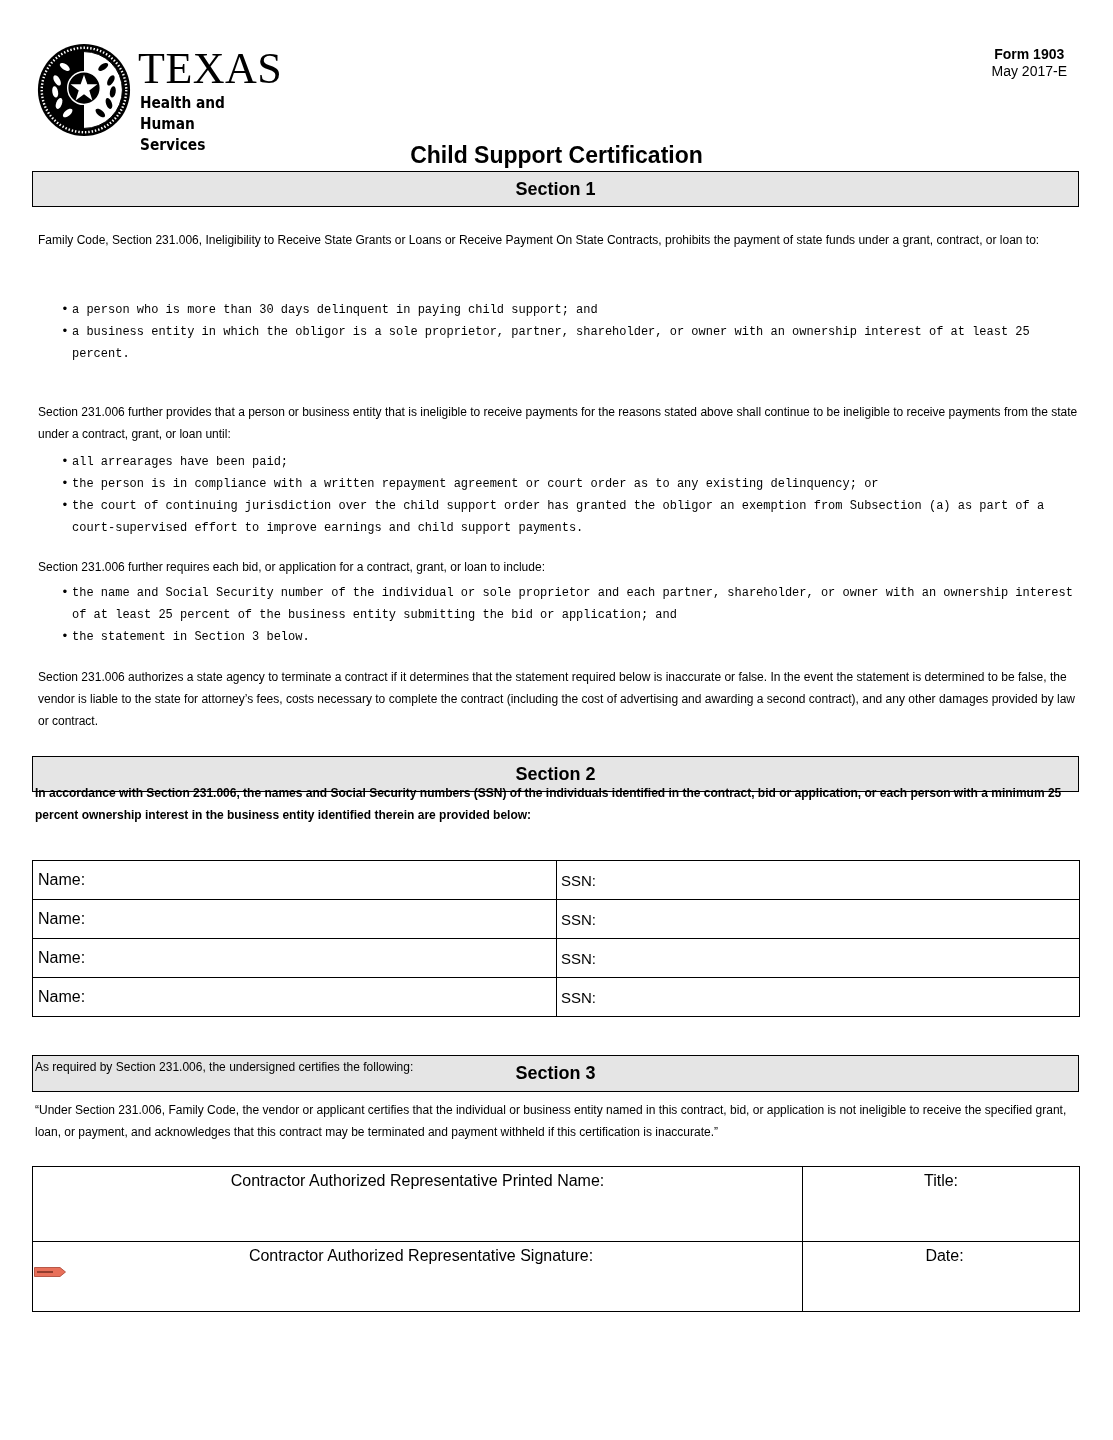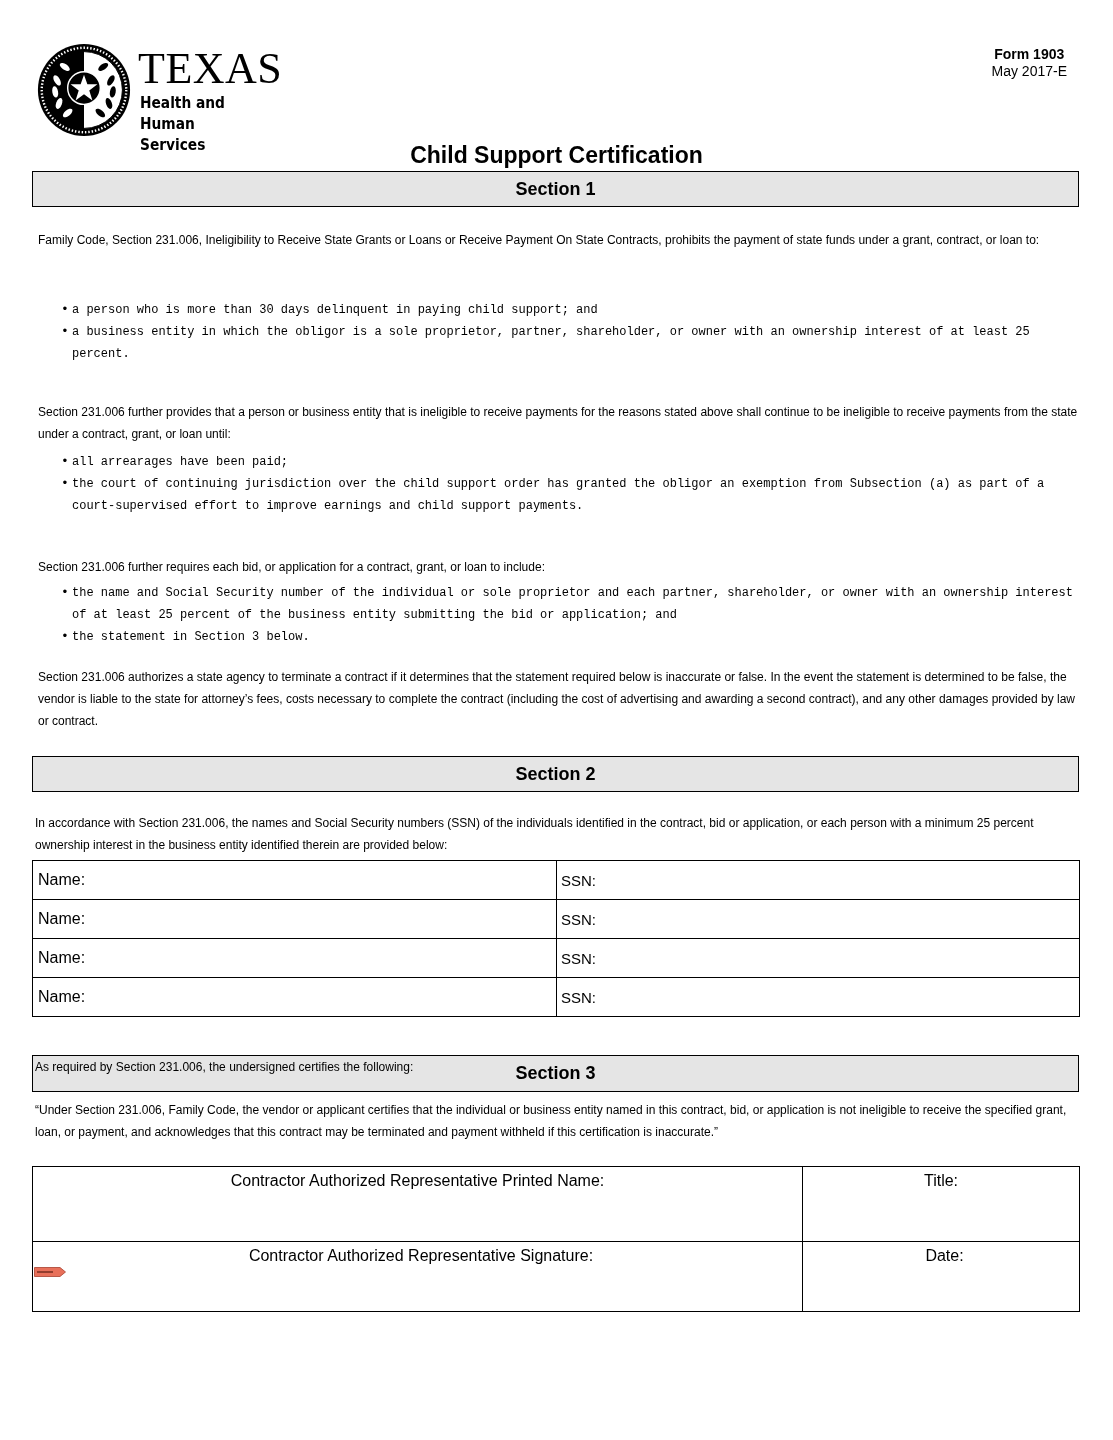--- a/index.html
+++ b/index.html
@@ -91,35 +91,36 @@
 
 <ul class="abs para bullets" style="top:295px;">
   <li>a person who is more than 30 days delinquent in paying child support; and</li>
   <li>a business entity in which the obligor is a sole proprietor, partner, shareholder, or owner with an ownership interest of at least 25 percent.</li>
 </ul>
 
 <div class="abs para" style="top:382px;margin-top:19px;">Section 231.006 further provides that a person or business entity that is ineligible to receive payments for the reasons stated above shall continue to be ineligible to receive payments from the state under a contract, grant, or loan until:</div>
 
 <ul class="abs para bullets" style="top:447px;">
   <li>all arrearages have been paid;</li>
+  <li>the person is in compliance with a written repayment agreement or court order as to any existing delinquency; or</li>
   <li>the court of continuing jurisdiction over the child support order has granted the obligor an exemption from Subsection (a) as part of a court-supervised effort to improve earnings and child support payments.</li>
 </ul>
 
 <div class="abs para" style="top:556px;">Section 231.006 further requires each bid, or application for a contract, grant, or loan to include:</div>
 
 <ul class="abs para bullets" style="top:578px;">
   <li>the name and Social Security number of the individual or sole proprietor and each partner, shareholder, or owner with an ownership interest of at least 25 percent of the business entity submitting the bid or application; and</li>
   <li>the statement in Section 3 below.</li>
 </ul>
 
 <div class="abs para" style="top:666px;">Section 231.006 authorizes a state agency to terminate a contract if it determines that the statement required below is inaccurate or false. In the event the statement is determined to be false, the vendor is liable to the state for attorney’s fees, costs necessary to complete the contract (including the cost of advertising and awarding a second contract), and any other damages provided by law or contract.</div>
 
 <div class="abs section-bar" style="top:756px;">Section 2</div>
 
-<div class="abs para wide" style="top:812px;">In accordance with Section 231.006, the names and Social Security numbers (SSN) of the individuals identified in the contract, bid or application, or each person with a minimum 25 percent ownership interest in the business entity identified therein are provided below:</div>
+<div class="abs para wide" style="top:782px;font-weight:bold;">In accordance with Section 231.006, the names and Social Security numbers (SSN) of the individuals identified in the contract, bid or application, or each person with a minimum 25 percent ownership interest in the business entity identified therein are provided below:</div>
 
 <table class="abs ssn-table">
   <tbody>
       <tr>
     <td class="name"><span>Name:</span></td>
     <td class="ssn"><span>SSN:</span></td>
   </tr>
   <tr>
     <td class="name"><span>Name:</span></td>
     <td class="ssn"><span>SSN:</span></td>

